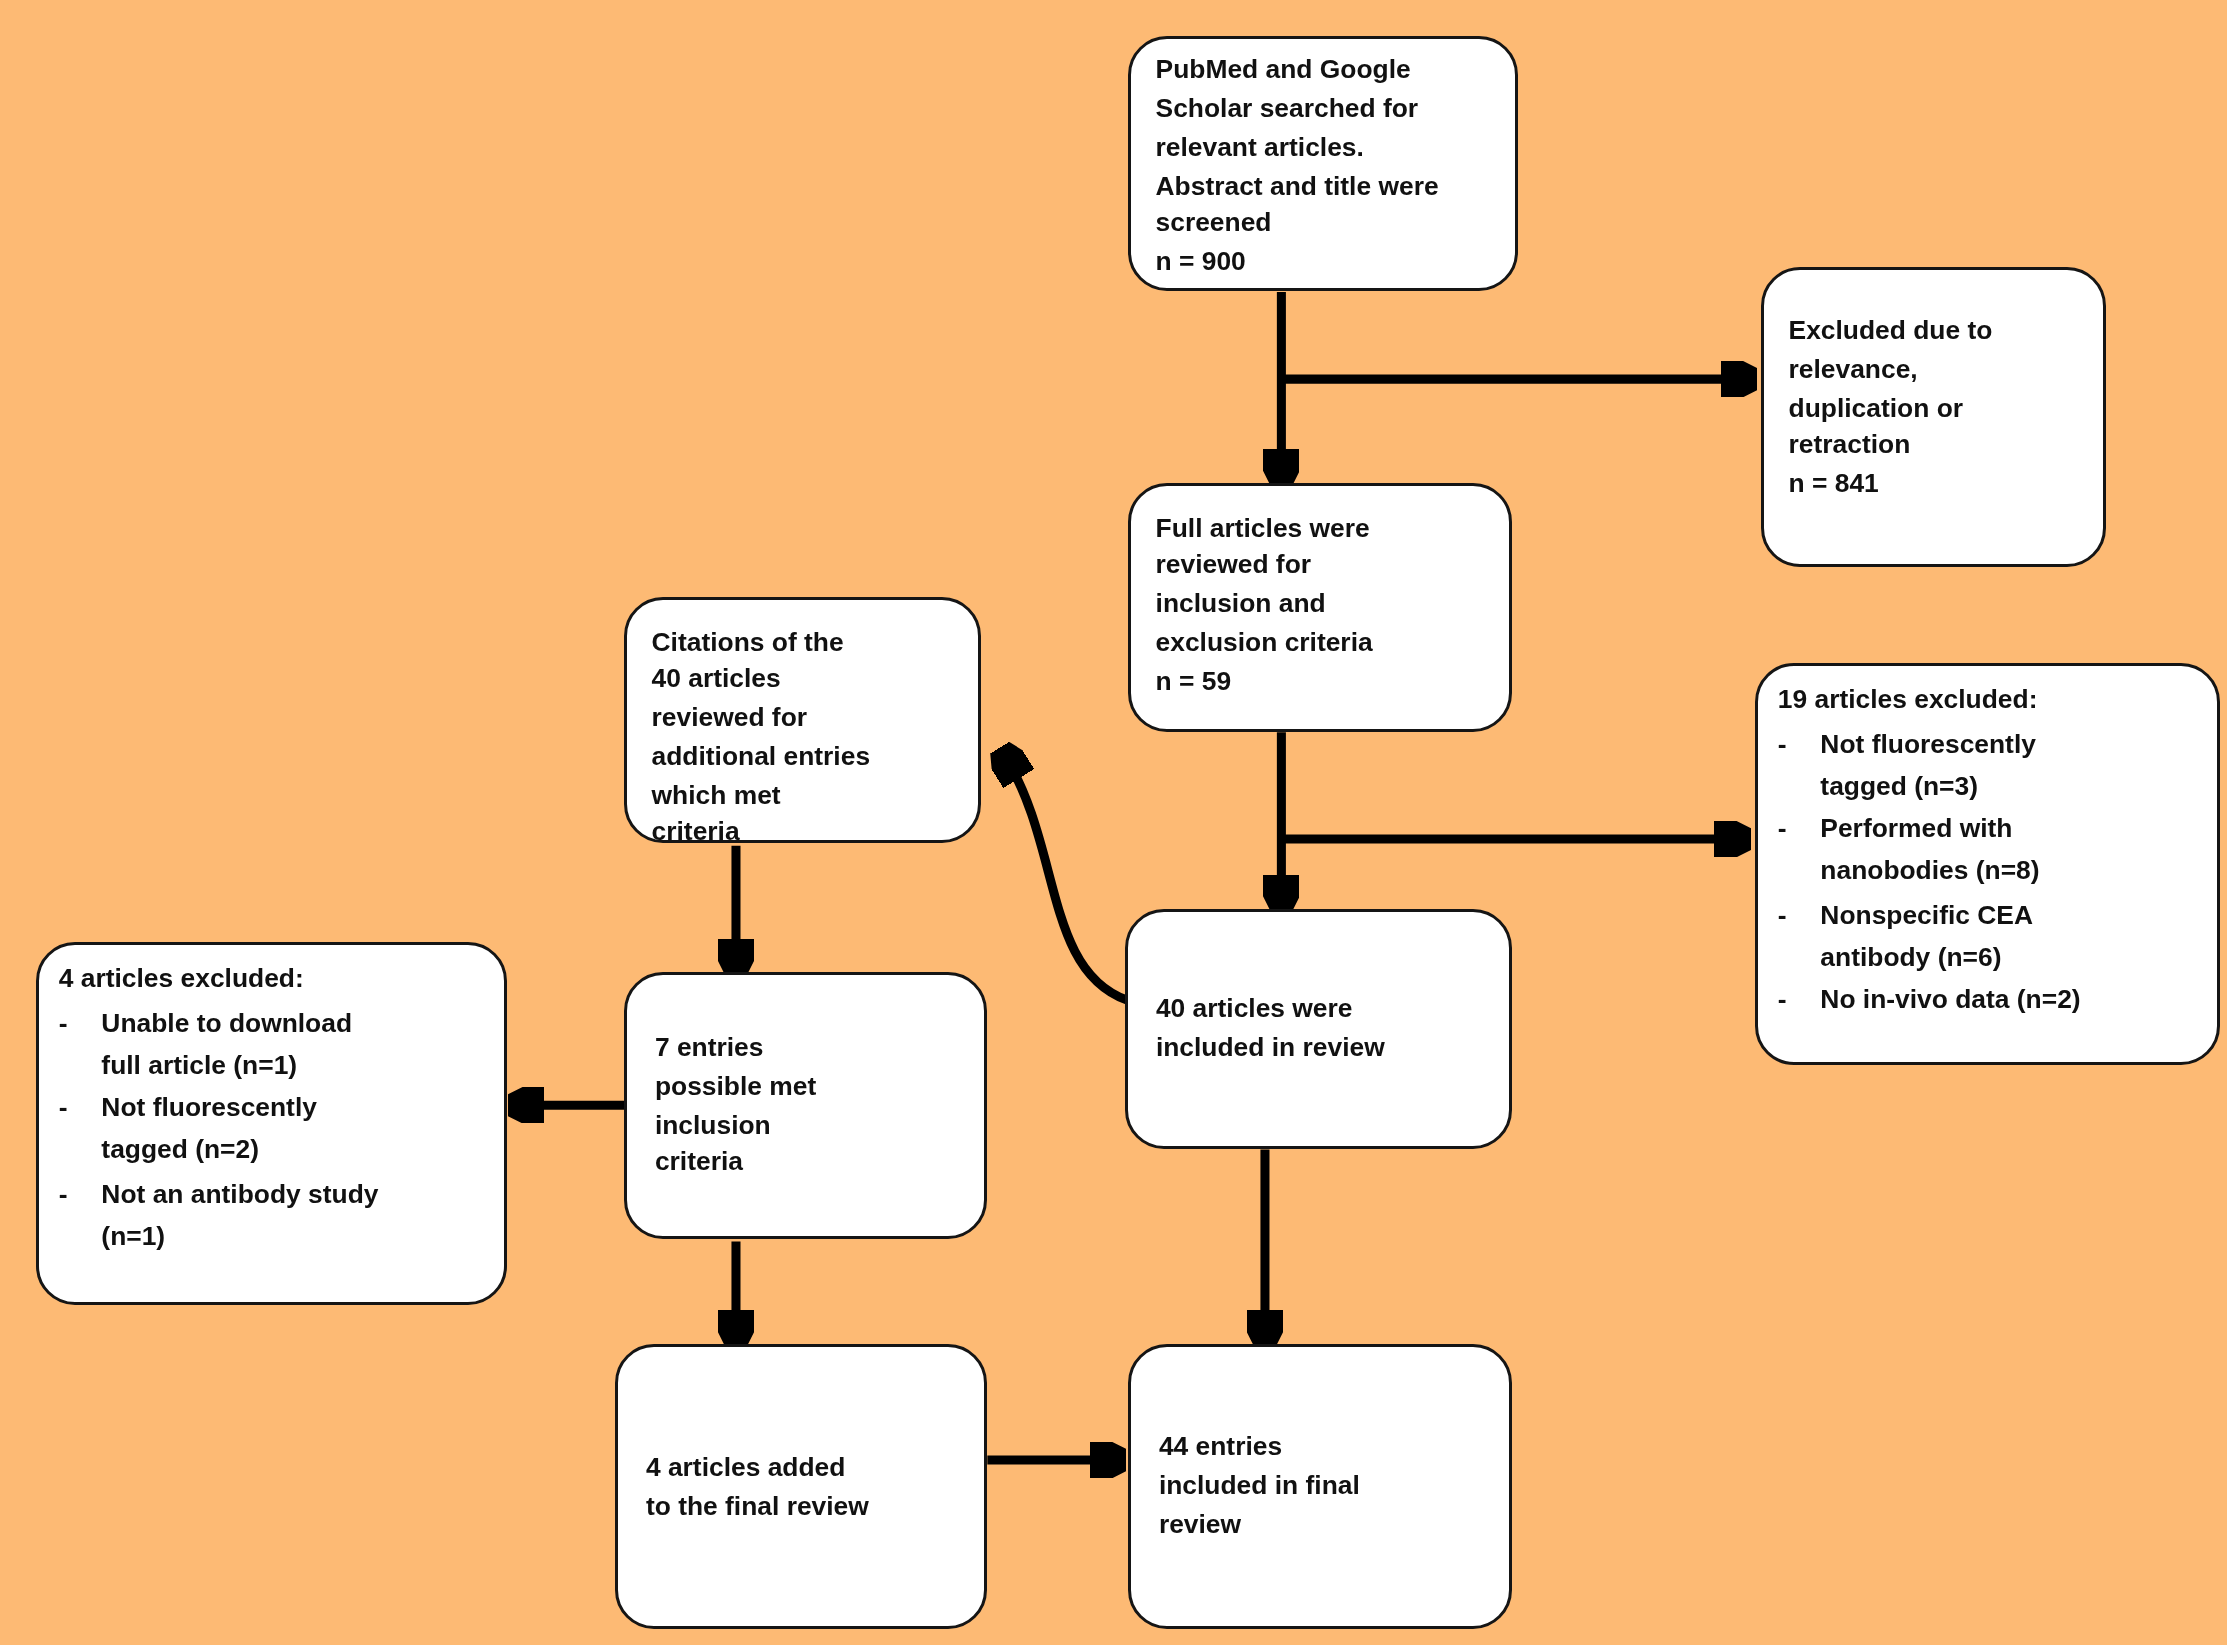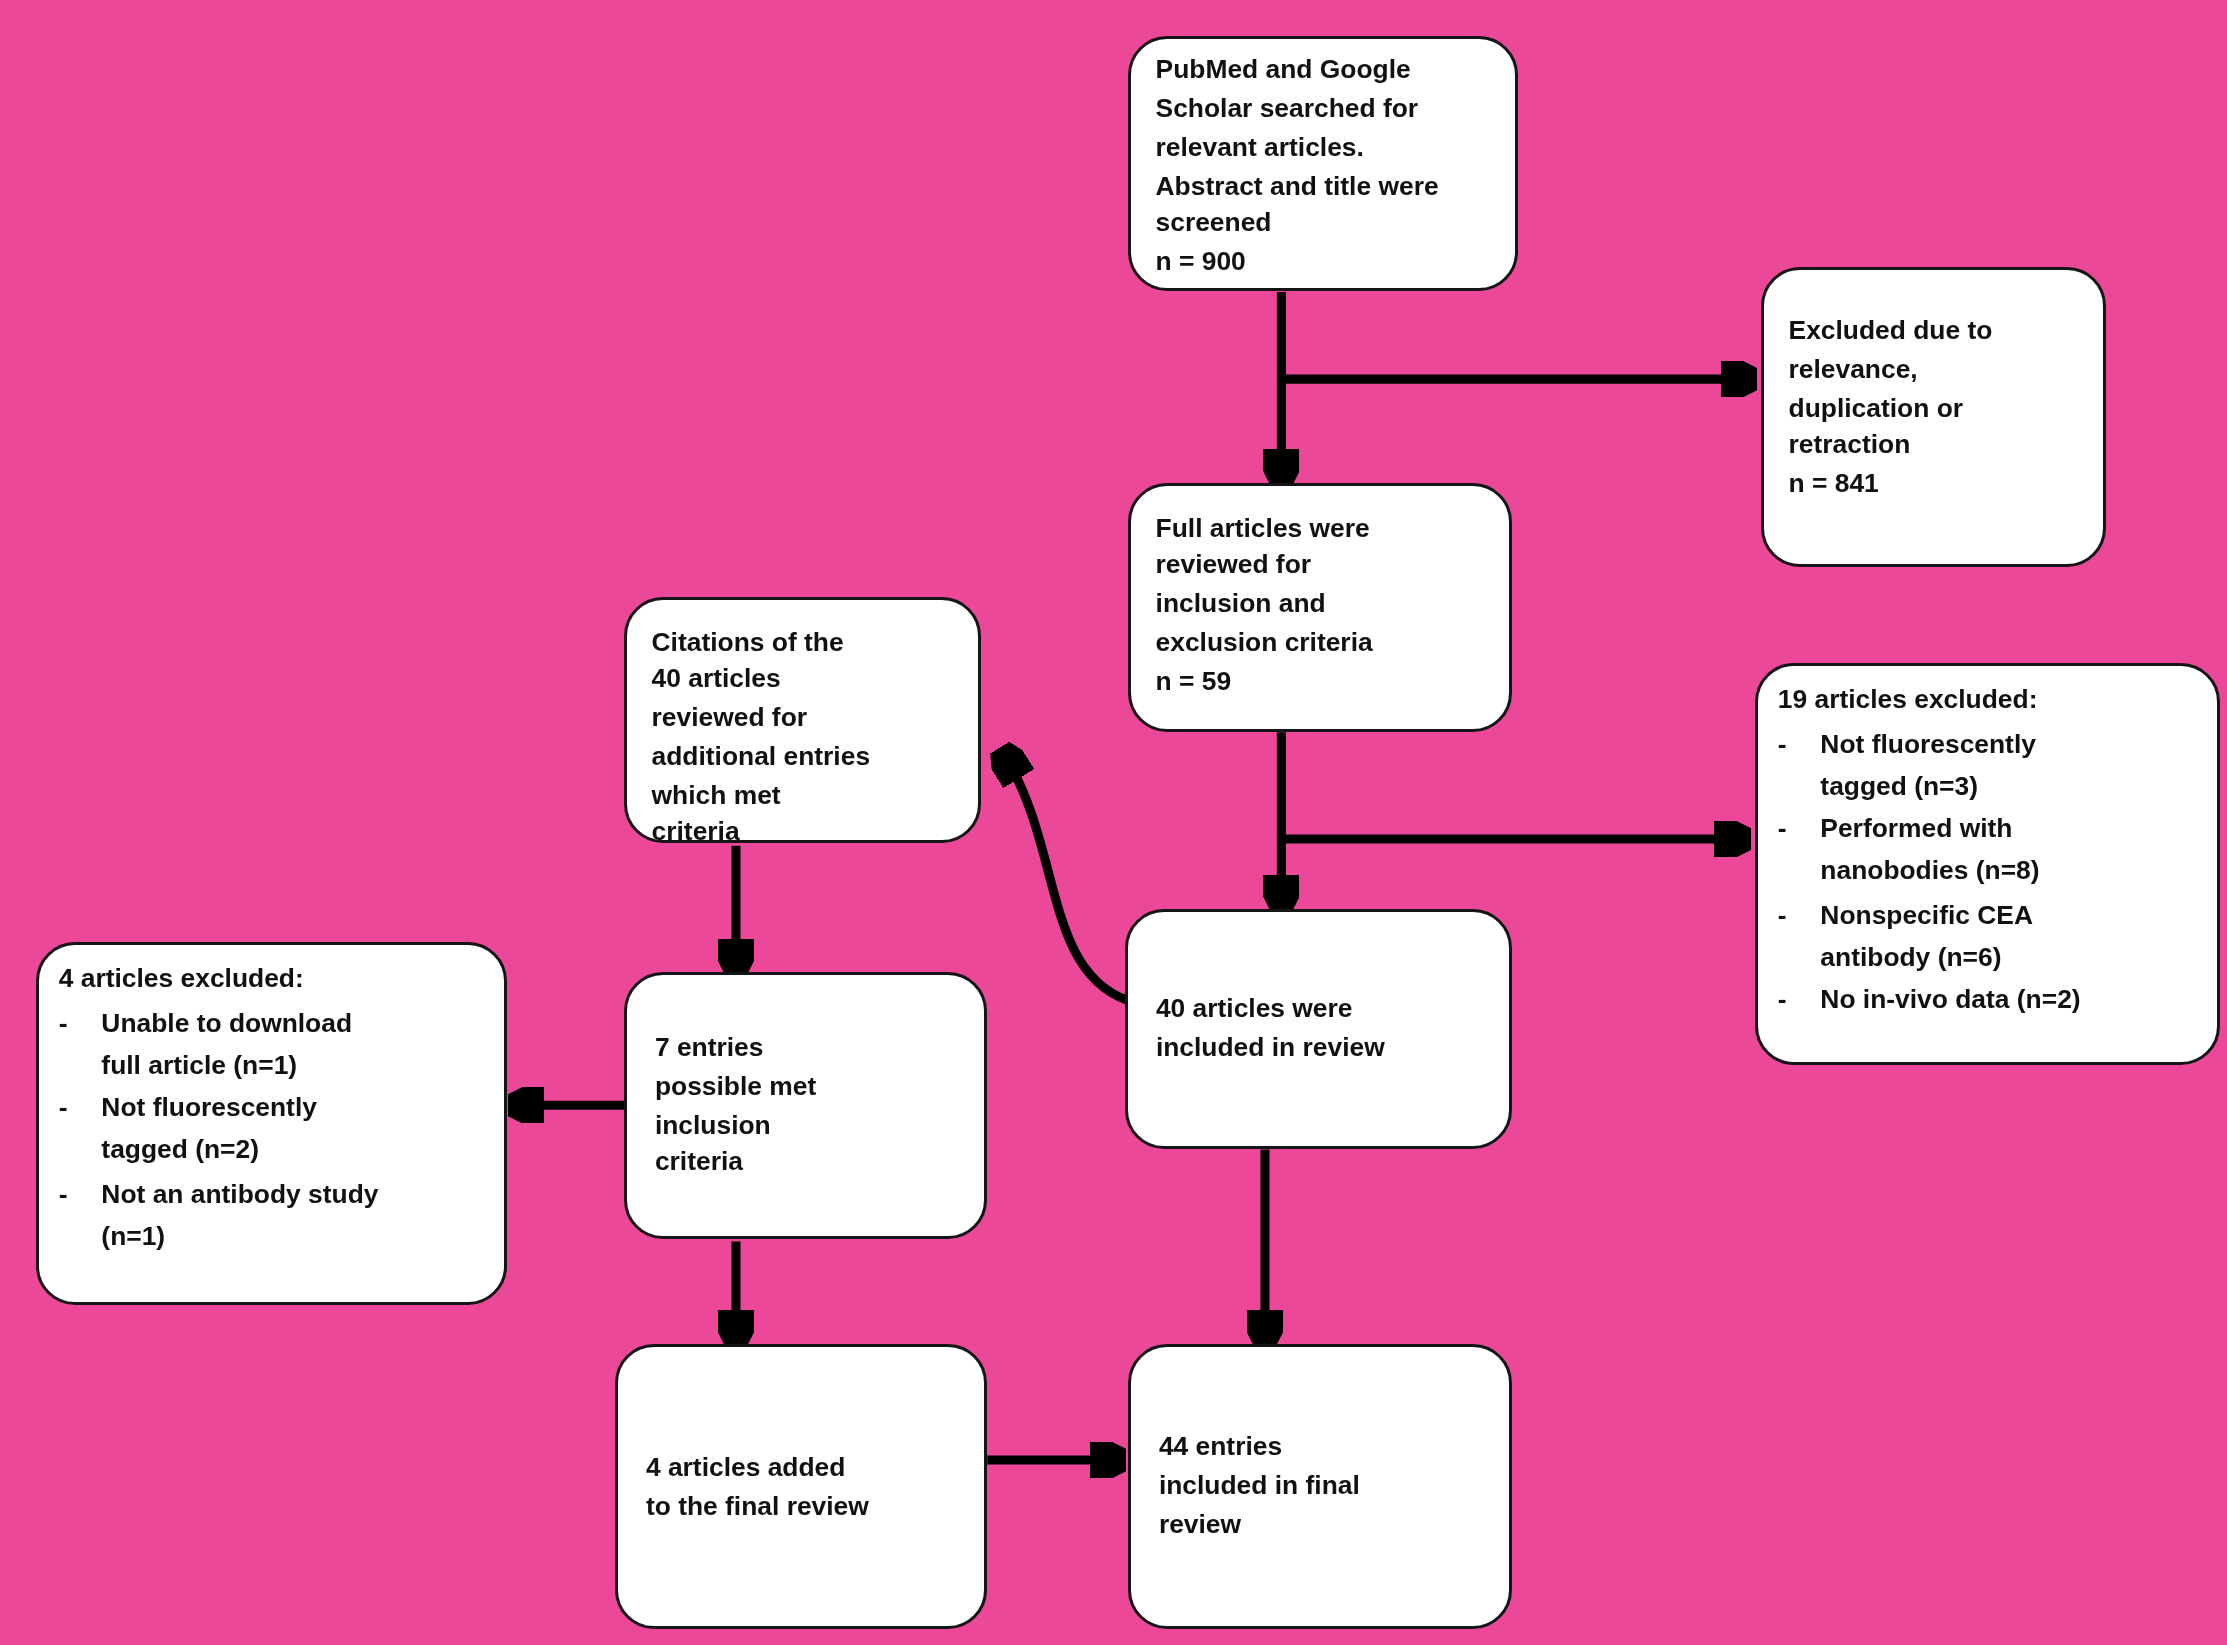--- a/index.html
+++ b/index.html
@@ -1,16 +1,16 @@
 <!DOCTYPE html>
 <html style="font-size:8.8px"><head>
 <meta charset="utf-8">
 <style>
   html,body{margin:0;padding:0;background:#ffffff;}
-  .viewport{position:relative;width:2227px;height:1646px;background:#ec4899;overflow:hidden;}
+  .viewport{position:relative;width:2227px;height:1646px;background:#fdba74;overflow:hidden;}
   .canvas{position:absolute;left:0;top:0;width:742px;height:549px;
           transform:scale(3);transform-origin:0 0;
           font-family:"Liberation Sans", sans-serif;color:#111;}
   .box{position:absolute;box-sizing:border-box;border:1.3px solid #151515;border-radius:13px;
        background:#ffffff;font-size:8.8px;font-weight:600;line-height:1.45;}
   .bt{white-space:pre-line;}
   .txt .bt{padding:4.4px 3.3px 2.2px 8.2px;}
   .pt-lg .bt{padding-top:14.2px;}
   .pt-md .bt{padding-top:7.7px;}
   .center{display:flex;align-items:center;}

